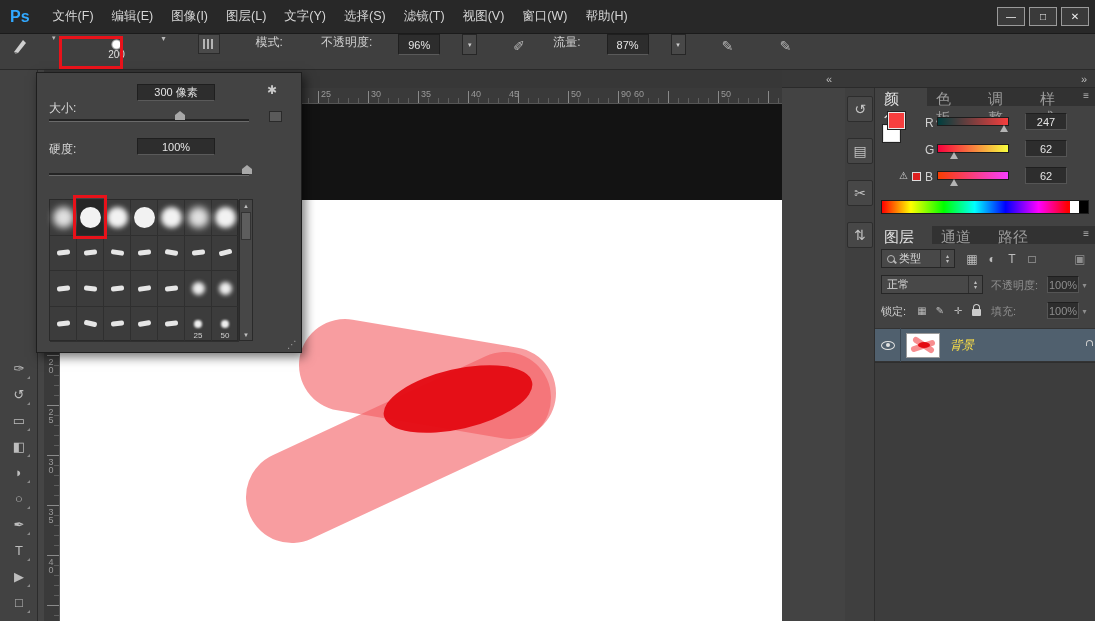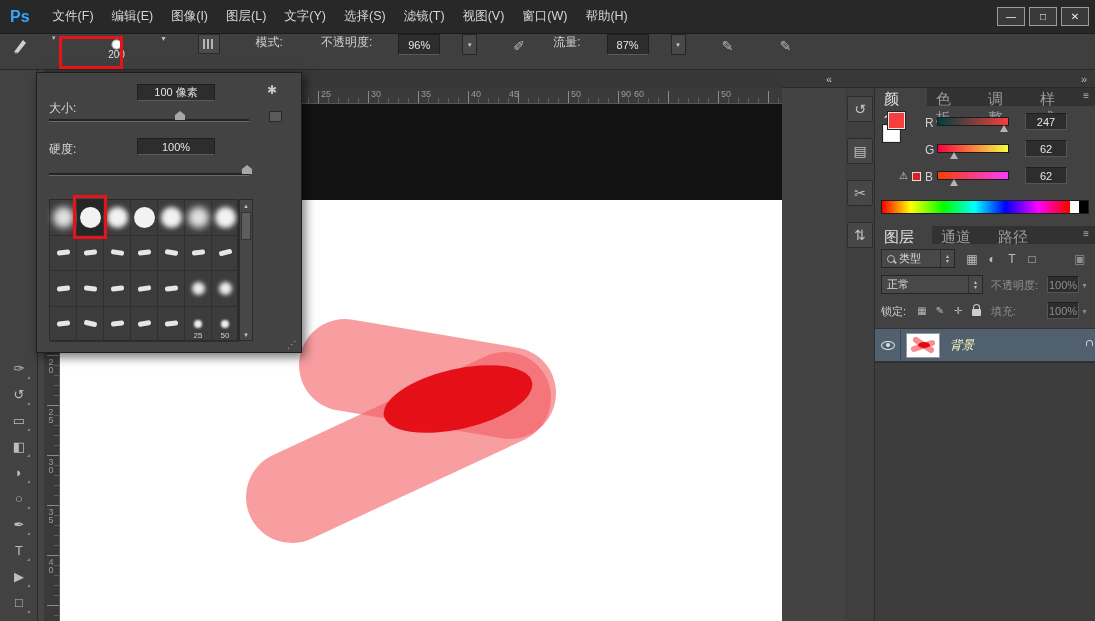--- a/index.html
+++ b/index.html
@@ -141,21 +141,21 @@
     display:flex; align-items:center; justify-content:center; }
   .mag { width:8px; height:8px; border:1.5px solid #b8b8b8; border-radius:50%; position:relative; margin-right:4px; }
   .mag::after { content:""; position:absolute; width:4px; height:1.5px; background:#b8b8b8;
     transform:rotate(45deg); right:-3px; bottom:-1px; }
   .layerrow { position:absolute; left:0; width:220px; height:34px; background:#50606e;
     border-top:1px solid #333; border-bottom:1px solid #333; display:flex; align-items:center; }
   .eyecell { width:26px; height:34px; border-right:1px solid #3a4651; display:flex; align-items:center; justify-content:center; }
   .eye { width:14px; height:9px; border:1px solid #e0e0e0; border-radius:50%; position:relative; }
   .eye::after { content:""; position:absolute; width:4px; height:4px; border-radius:50%; background:#e0e0e0; top:1.5px; left:4px; }
   .lthumb { width:34px; height:25px; background:#ffffff; border:1px solid #9a9a9a; margin-left:5px; }
-  .lname { color:#fef9c3; font-size:12px; font-style:italic; margin-left:10px; }
+  .lname { color:#fde047; font-size:12px; font-style:italic; margin-left:10px; }
   .lock { width:9px; height:7px; background:#cccccc; border-radius:1px; position:relative; }
   .lock::before { content:""; position:absolute; top:-5px; left:1px; width:5px; height:5px;
     border:1.5px solid #cccccc; border-bottom:none; border-radius:4px 4px 0 0; }
   .panel-rest { position:absolute; left:0; width:220px; background:#3d3d3d; border-top:1px solid #2e2e2e; }
 </style>
 </head>
 <body>
 
 <div id="app">
 
@@ -411,21 +411,21 @@
       <span class="lname">背景</span>
       <span style="margin-left:auto;margin-right:10px"><span class="lock"></span></span>
     </div>
 
     <div class="panel-rest" style="top:274px;height:259px"></div>
   </div>
 
   <div class="brushpanel">
     <span class="bp-lbl" style="left:12px;top:27px">大小:</span>
     <div class="bp-field field" style="left:100px;top:11px;width:78px">
-      <span>100 像素</span>
+      <span>300 像素</span>
     </div>
     <span class="bp-icon" style="left:230px;top:10px">✱</span>
     <div class="bp-slider" style="top:46px">
       <div class="bp-thumb" style="left:126px"></div>
     </div>
     <span class="bp-icon" style="left:232px;top:38px;width:13px;height:11px;background:#5a5a5a;border:1px solid #2a2a2a"></span>
 
     <span class="bp-lbl" style="left:12px;top:68px">硬度:</span>
     <div class="bp-field field" style="left:100px;top:65px;width:78px">
       <span>100%</span>

